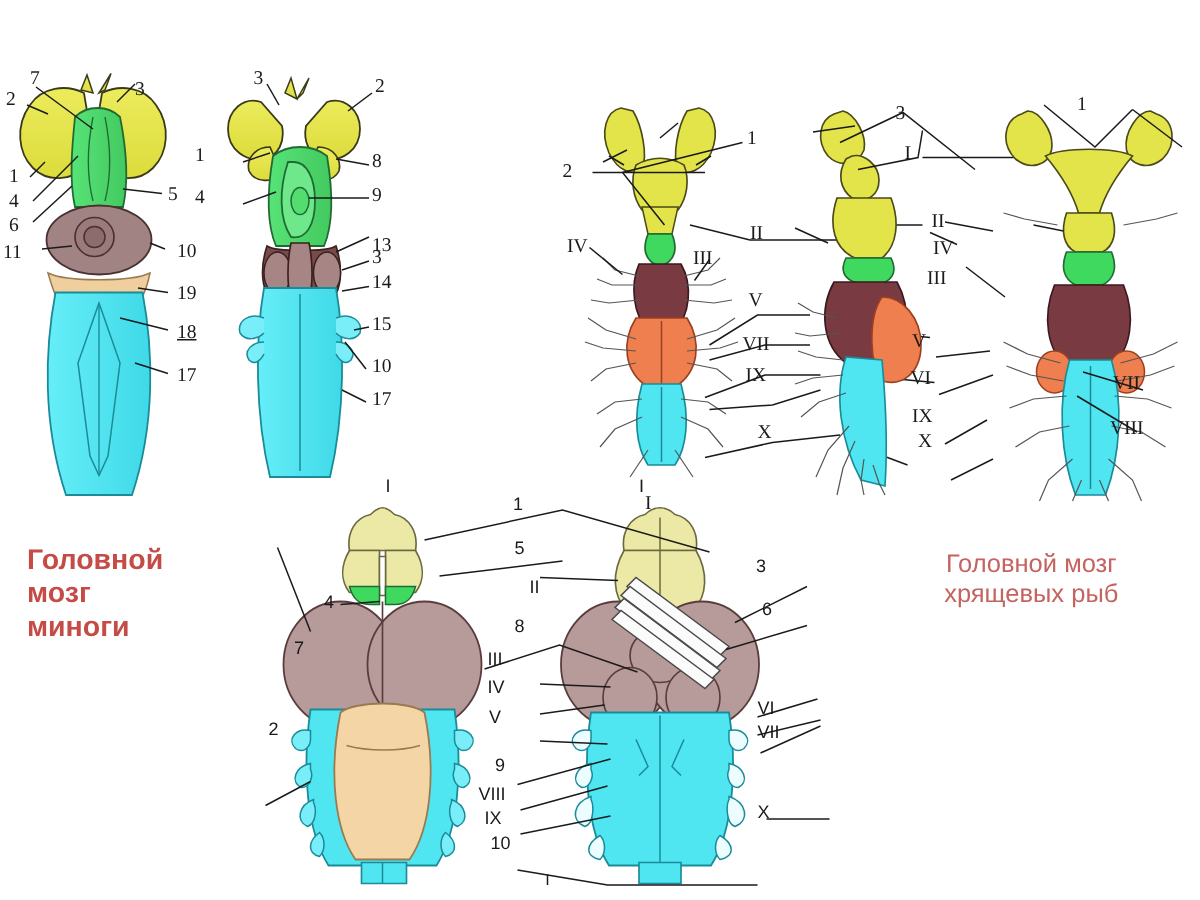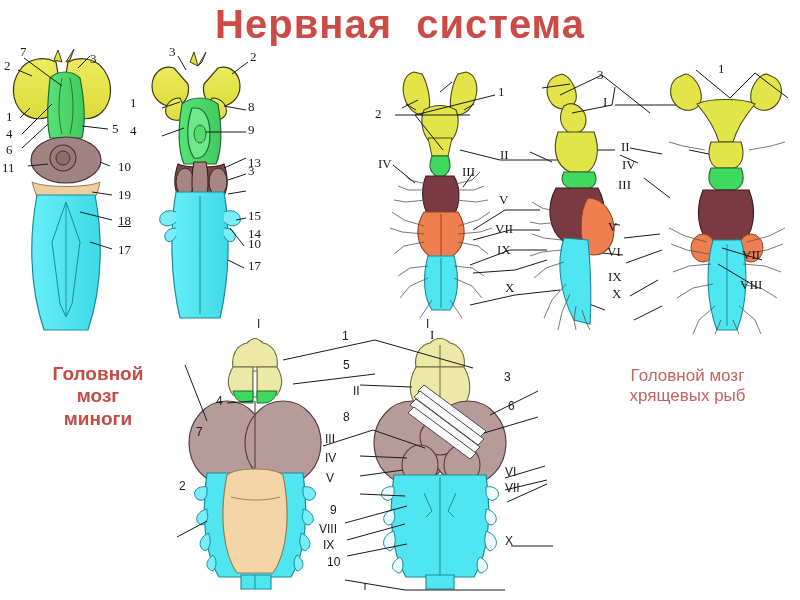--- a/index.html
+++ b/index.html
@@ -25,21 +25,21 @@
   }
 
   .caption{
     position:absolute;
     font-family:"Liberation Sans", sans-serif;
     color:#c0524e;
     line-height:1.18;
     white-space:pre-line;
   }
   .caption.bold{font-weight:bold;}
-  .cap-lamprey{left:18px;top:363px;width:160px;text-align:center;font-size:19px;color:#c44b46;}
+  .cap-lamprey{left:18px;top:363px;width:160px;text-align:left;font-size:19px;color:#c44b46;}
   .cap-cartil{left:580px;top:366px;width:215px;text-align:center;font-size:17px;color:#c4635f;font-weight:normal;}
   .cap-trout{left:455px;top:562px;width:340px;text-align:left;font-size:20px;color:#c44b46;}
 
   .lbl{
     position:absolute;
     font-family:"Liberation Serif", serif;
     font-size:13px;
     color:#1a1a1a;
     white-space:nowrap;
     line-height:1;
@@ -48,21 +48,20 @@
   .lbl.rom{font-family:"Liberation Serif", serif;font-size:13px;}
 
   svg.fig{position:absolute;overflow:visible;}
   .ld{stroke:#1a1a1a;stroke-width:1;fill:none;}
 </style>
 </head>
 <body>
 
 <div id="slide">
 
-  <div class="title">Нервная  система</div>
 
   <svg class="fig" style="left:0px;top:42px;" width="160" height="290" viewBox="0 0 160 290">
     <defs>
       <linearGradient id="gY" x1="0" y1="0" x2="0" y2="1">
         <stop offset="0" stop-color="#eceb5c"></stop>
           <stop offset="1" stop-color="#dcdc3c"></stop>
       </linearGradient>
       <linearGradient id="gG" x1="0" y1="0" x2="1" y2="0">
         <stop offset="0" stop-color="#57e377"></stop>
           <stop offset="1" stop-color="#43c95f"></stop>
@@ -159,21 +158,21 @@
   </svg>
 
   <div class="lbl" style="left:130px;top:96px;">1</div>
   <div class="lbl" style="left:130px;top:124px;">4</div>
   <div class="lbl" style="left:169px;top:45px;">3</div>
   <div class="lbl" style="left:250px;top:50px;">2</div>
   <div class="lbl" style="left:248px;top:100px;">8</div>
   <div class="lbl" style="left:248px;top:123px;">9</div>
   <div class="lbl" style="left:248px;top:156px;">13</div>
   <div class="lbl" style="left:248px;top:164px;">3</div>
-  <div class="lbl" style="left:248px;top:181px;margin-top:46px;">14</div>
+  <div class="lbl" style="left:248px;top:181px;">14</div>
   <div class="lbl" style="left:248px;top:209px;">15</div>
   <div class="lbl" style="left:248px;top:237px;">10</div>
   <div class="lbl" style="left:248px;top:259px;">17</div>
 
   <svg class="fig" style="left:380px;top:60px;" width="150" height="260" viewBox="0 0 150 260">
     <path d="M34 12 C24 14 20 28 26 42 C32 54 42 58 48 52 C52 44 48 24 42 14 Z" fill="#e3e34a" stroke="#4a4a1a" stroke-width="1.1"></path>
     <path d="M86 12 C96 14 100 28 94 42 C88 54 78 58 72 52 C68 44 72 24 78 14 Z" fill="#e3e34a" stroke="#4a4a1a" stroke-width="1.1"></path>
     <path d="M44 50 C40 60 42 72 48 80 L72 80 C78 72 80 60 76 50 C66 44 54 44 44 50 Z" fill="#e3e34a" stroke="#4a4a1a" stroke-width="1.1"></path>
     <path d="M48 78 L52 96 L68 96 L72 78 Z" fill="#e3e34a" stroke="#4a4a1a" stroke-width="1"></path>
     <path class="ld" d="M36 50 L26 44"></path>

